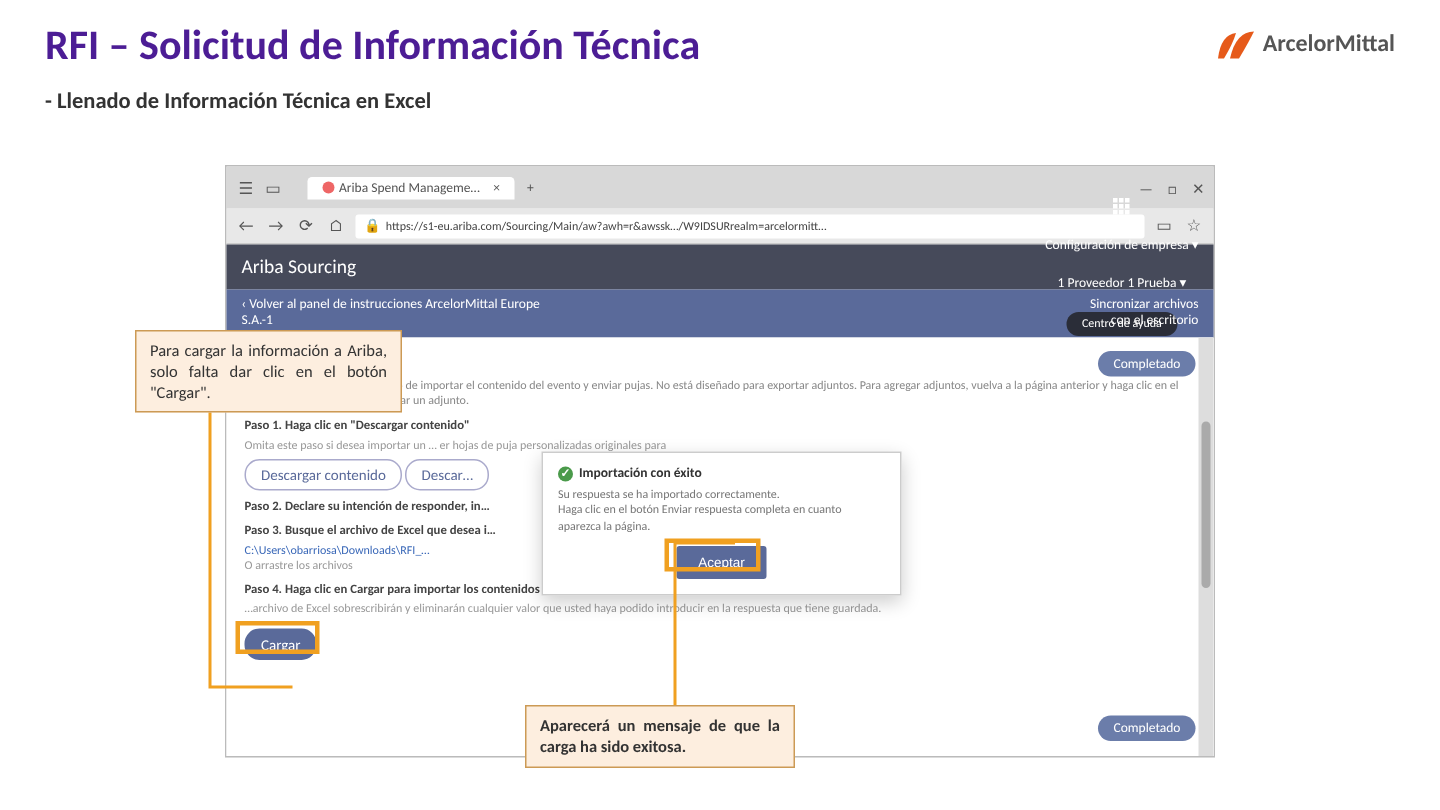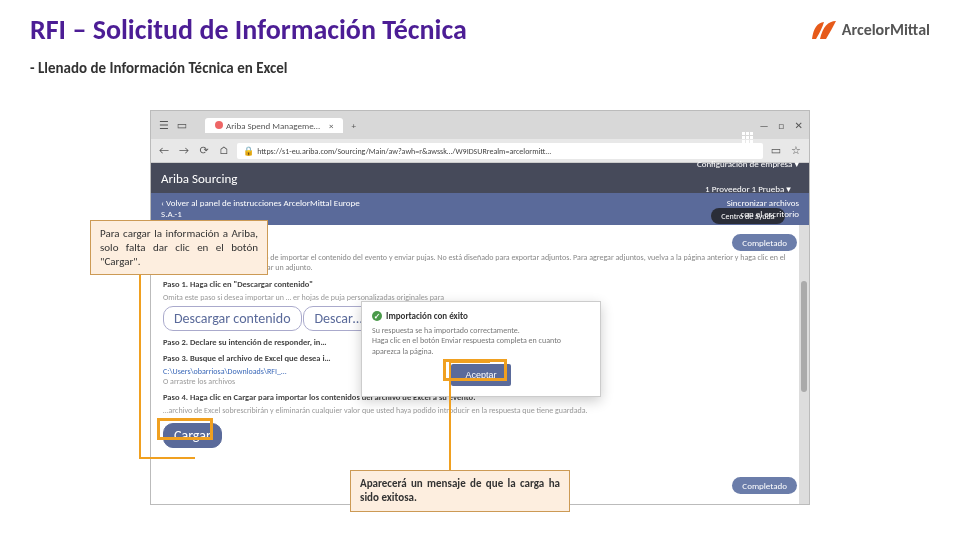--- a/index.html
+++ b/index.html
@@ -112,21 +112,21 @@
   .import-panel{
     padding:8px 12px;
     font-size:8px;
     color:#555;
     filter: blur(0.3px);
   }
   .imp-title{ font-size:13px; color:#666; margin-bottom:4px;}
   .imp-para{ margin-bottom:6px; color:#888; font-size:8px; line-height:1.3; }
   .step-row{ margin:6px 0 3px 0; font-size:8.5px; color:#444; font-weight:600;}
   .step-desc{ font-size:8px; color:#999; margin-bottom:4px;}
-  .btn{ display:inline-block; background:#fff; border:1px solid #aac; color:#5a6a9a; padding:3px 10px; font-size:14px; border-radius:10px; }
+  .btn{ display:inline-block; background:#fff; border:1px solid #aac; color:#5a6a9a; padding:3px 10px; font-size:10px; border-radius:10px; }
   .btn-primary{ background:#5a6a9a; color:#fff; border-color:#5a6a9a;}
   .file-path{ color:#3a68b8; font-size:8px;}
   .completed-pill{ float:right; background:#6b7daa; color:#fff; padding:3px 10px; font-size:9px; border-radius:10px; margin-top:-18px;}
   .completed-pill2{ position:absolute; right:12px; bottom:10px; background:#6b7daa; color:#fff; padding:3px 10px; font-size:9px; border-radius:10px;}
   .scrollbar-fake{ position:absolute; right:0; top:0; width:10px; height:100%; background:#ddd;}
   .scrollbar-fake::after{ content:""; position:absolute; left:2px; top:20%; width:6px; height:40%; background:#aaa; border-radius:3px;}
   
   .modal{
     position:absolute; left:210px; top:76px;
     width:240px; background:#fff; border:1px solid #ccc;
@@ -147,21 +147,21 @@
     background:#fdeedf;
     border:1px solid #cc9a55;
     padding:6px 9px;
     font-size:11px;
     color:#333;
     line-height:1.25;
     z-index:6;
     text-align:justify;
   }
   .callout-1{ left:90px; top:220px; width:178px; }
-  .callout-2{ left:350px; top:470px; width:220px; font-weight:600;}
+  .callout-2{ left:350px; top:470px; width:180px; font-weight:600;}
   
   svg.connectors{ position:absolute; left:0; top:0; width:960px; height:540px; pointer-events:none; z-index:4;}
   
   .cargar-wrap{ position:relative; display:inline-block; margin-top:4px;}
   .cargar-wrap .hl-orange{ left:-6px; top:-5px; width:56px; height:22px;}
   .aceptar-wrap{ position:relative; display:inline-block;}
   .aceptar-wrap .hl-orange{ left:-8px; top:-5px; width:64px; height:22px;}
 </style>
 </head>
 <body>

